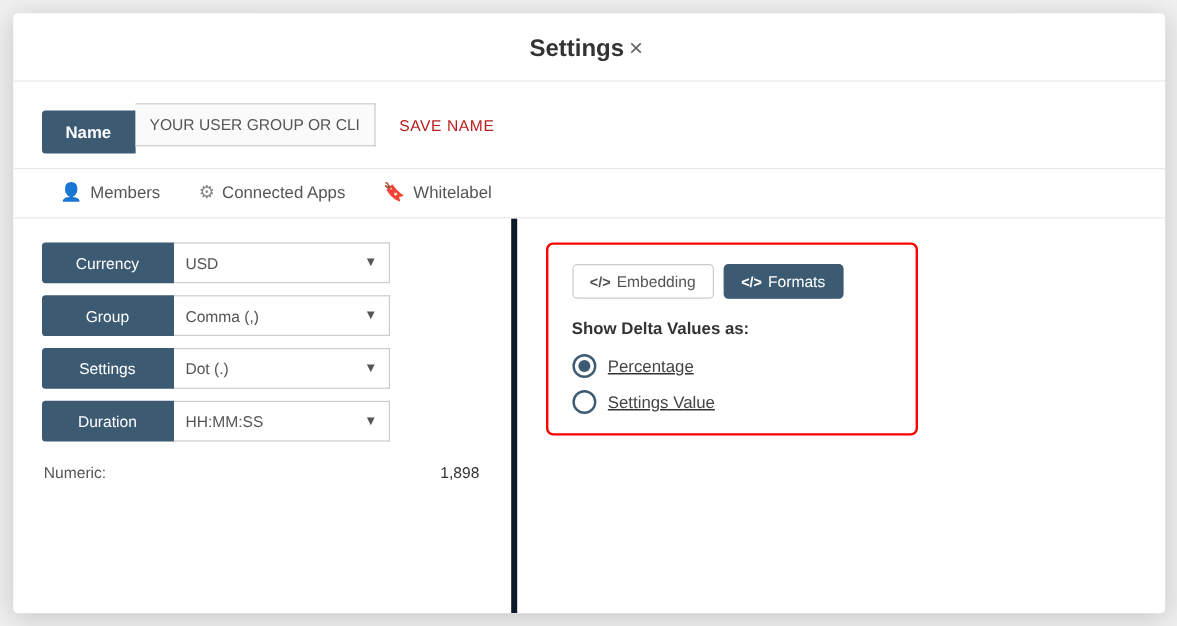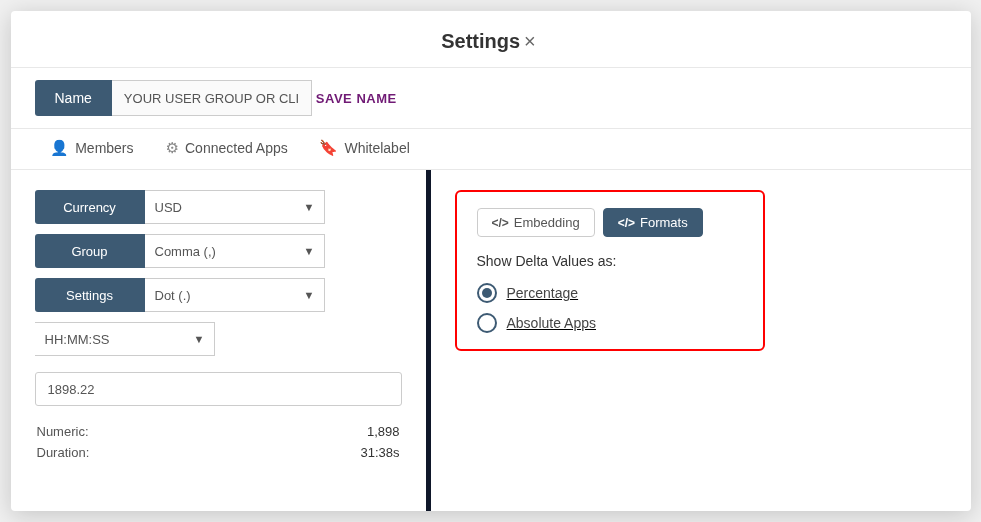--- a/index.html
+++ b/index.html
@@ -50,44 +50,45 @@
       align-items: center;
       padding: 12px 24px;
       gap: 0;
       border-bottom: 1px solid #e8e8e8;
     }
     .name-label {
       background: #3d5a73;
       color: #fff;
       padding: 0 20px;
       font-size: 14px;
-      font-weight: 400;
+      font-weight: 700;
       border-radius: 3px 0 0 3px;
       height: 36px;
       display: flex;
       align-items: center;
+      margin-top: 12px;
     }
     .name-input {
       border: 1px solid #ccc;
       border-left: none;
       height: 36px;
       padding: 0 12px;
       font-size: 13px;
       color: #555;
       width: 200px;
       background: #fafafa;
     }
     .save-name-btn {
       background: none;
       border: none;
-      color: #701a75;
-      font-size: 13px;
-      cursor: pointer;
-      margin-left: 4px;
-      font-weight: 700;
+      color: #b91c1c;
+      font-size: 13px;
+      cursor: pointer;
+      margin-left: 20px;
+      font-weight: 400;
       letter-spacing: 0.5px;
     }
     .tabs-row {
       display: flex;
       align-items: center;
       padding: 0 24px;
       border-bottom: 1px solid #e8e8e8;
       gap: 0;
     }
     .nav-tab {
@@ -223,21 +224,21 @@
       border-color: #3d5a73;
     }
     .embed-tab .code-icon {
       font-size: 12px;
       font-weight: bold;
     }
     .delta-label {
       font-size: 14px;
       color: #333;
       margin-bottom: 14px;
-      font-weight: 400;
+      font-weight: 700;
     }
     .radio-group {
       display: flex;
       flex-direction: column;
       gap: 10px;
       text-decoration: underline;
     }
     .radio-row {
       display: flex;
       align-items: center;
@@ -325,39 +326,35 @@
         <div class="field-label">Settings</div>
         <div class="select-wrapper">
           <select class="field-select">
             <option>Dot (.)</option>
           </select>
           <span class="select-arrow">▼</span>
         </div>
       </div>
 
       <div class="field-row">
+        <div class="field-label">Duration</div>
         <div class="select-wrapper">
           <select class="field-select">
             <option>HH:MM:SS</option>
           </select>
           <span class="select-arrow">▼</span>
         </div>
       </div>
 
-      <input class="preview-input" type="text" value="1898.22" style="">
 
       <table class="preview-table">
         <tbody>
         <tr>
           <td>Numeric:</td>
           <td>1,898</td>
-        </tr>
-        <tr>
-          <td>Duration:</td>
-          <td>31:38s</td>
         </tr>
       </tbody>
         </table>
     </div>
 
     <div class="right-panel">
       <div class="formats-highlight">
 
         <div class="embedding-tab-row">
           <button class="embed-tab">
@@ -371,19 +368,19 @@
         </div>
 
         <div class="delta-label">Show Delta Values as:</div>
         <div class="radio-group">
           <div class="radio-row">
             <div class="radio-btn checked"></div>
             <span class="radio-text">Percentage</span>
           </div>
           <div class="radio-row">
             <div class="radio-btn"></div>
-            <span class="radio-text">Absolute Apps</span>
+            <span class="radio-text">Settings Value</span>
           </div>
         </div>
       </div>
     </div>
   </div>
 </div>
 
 </body></html>

